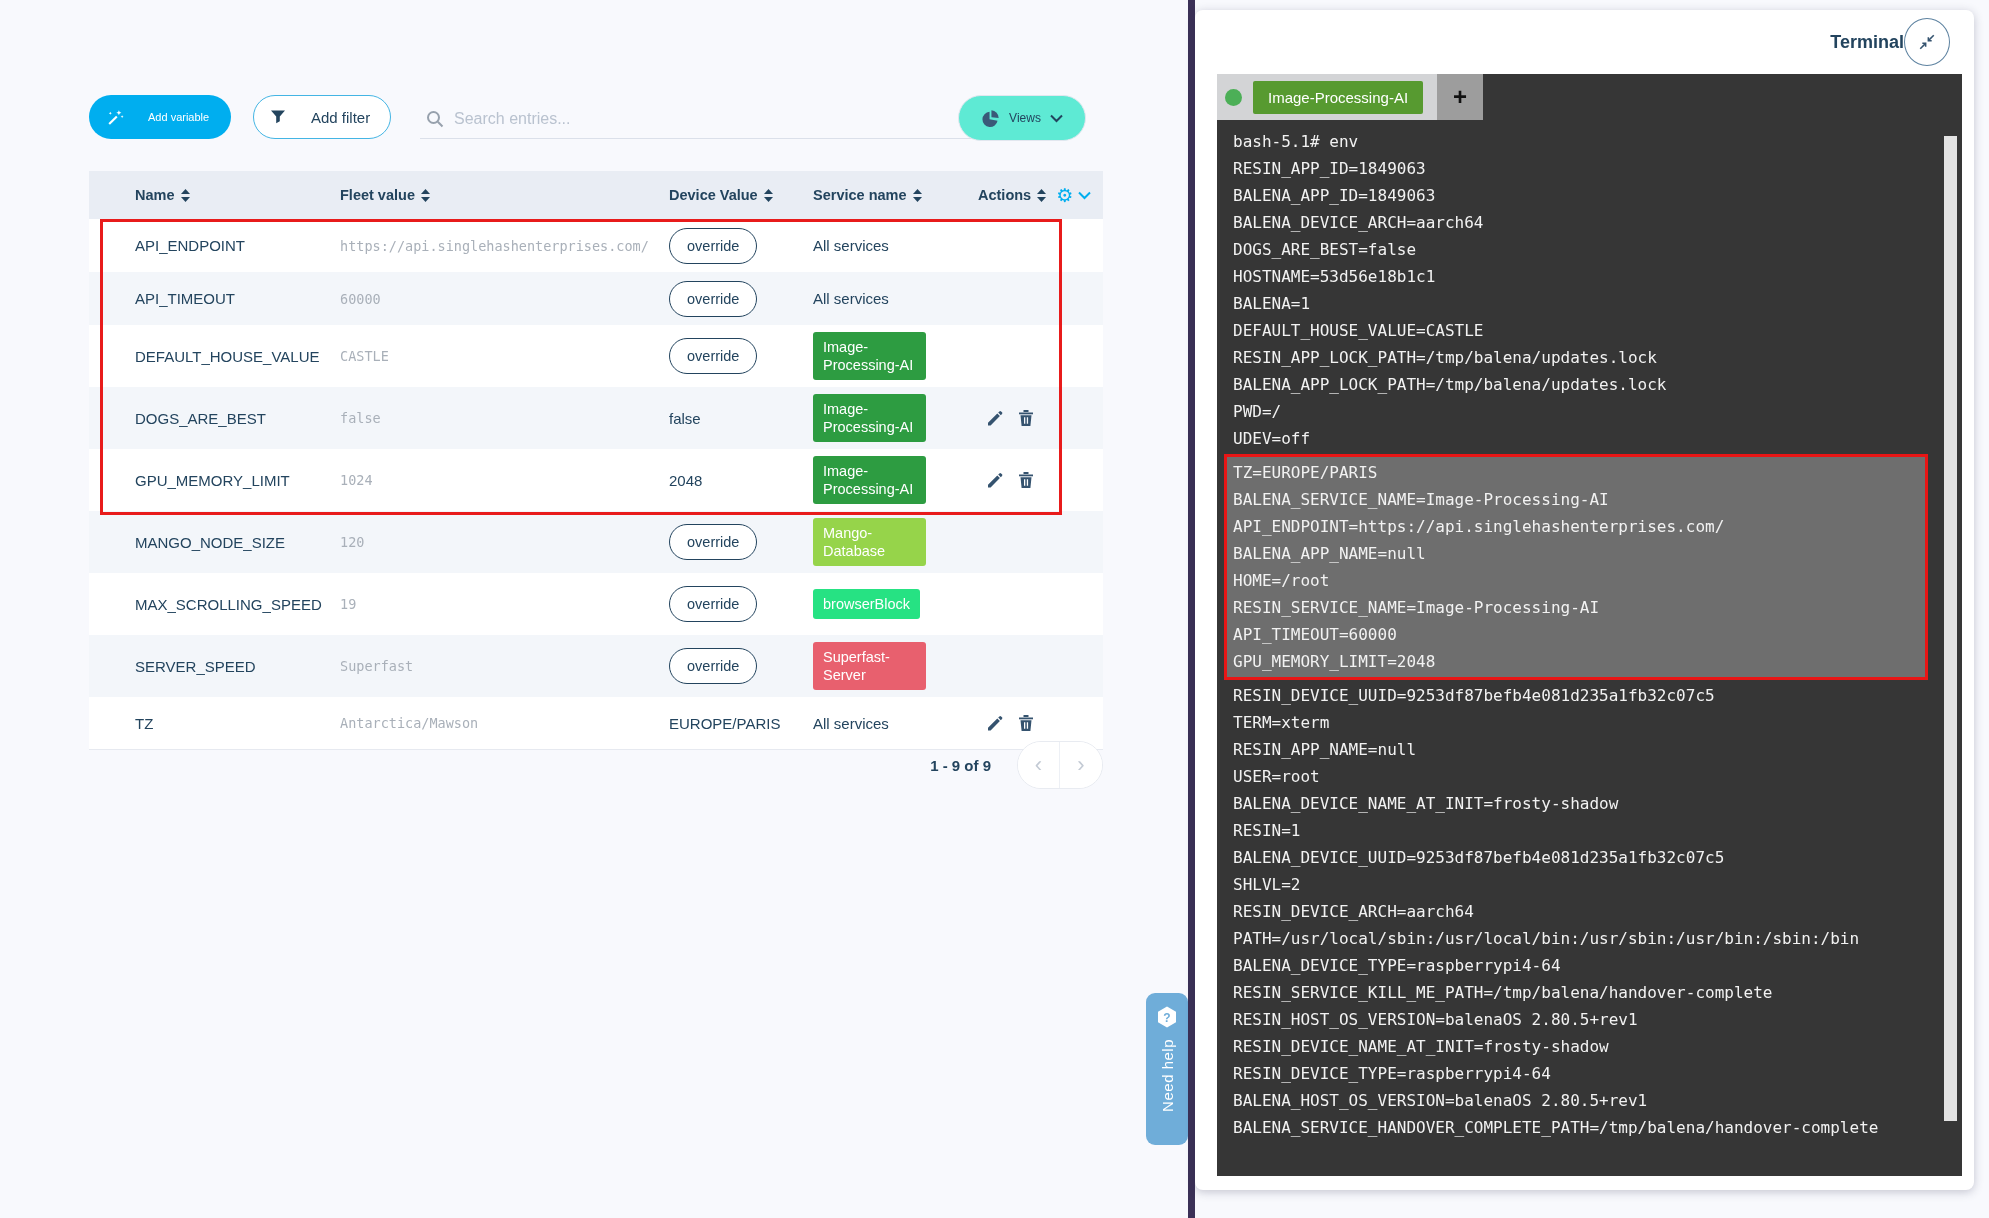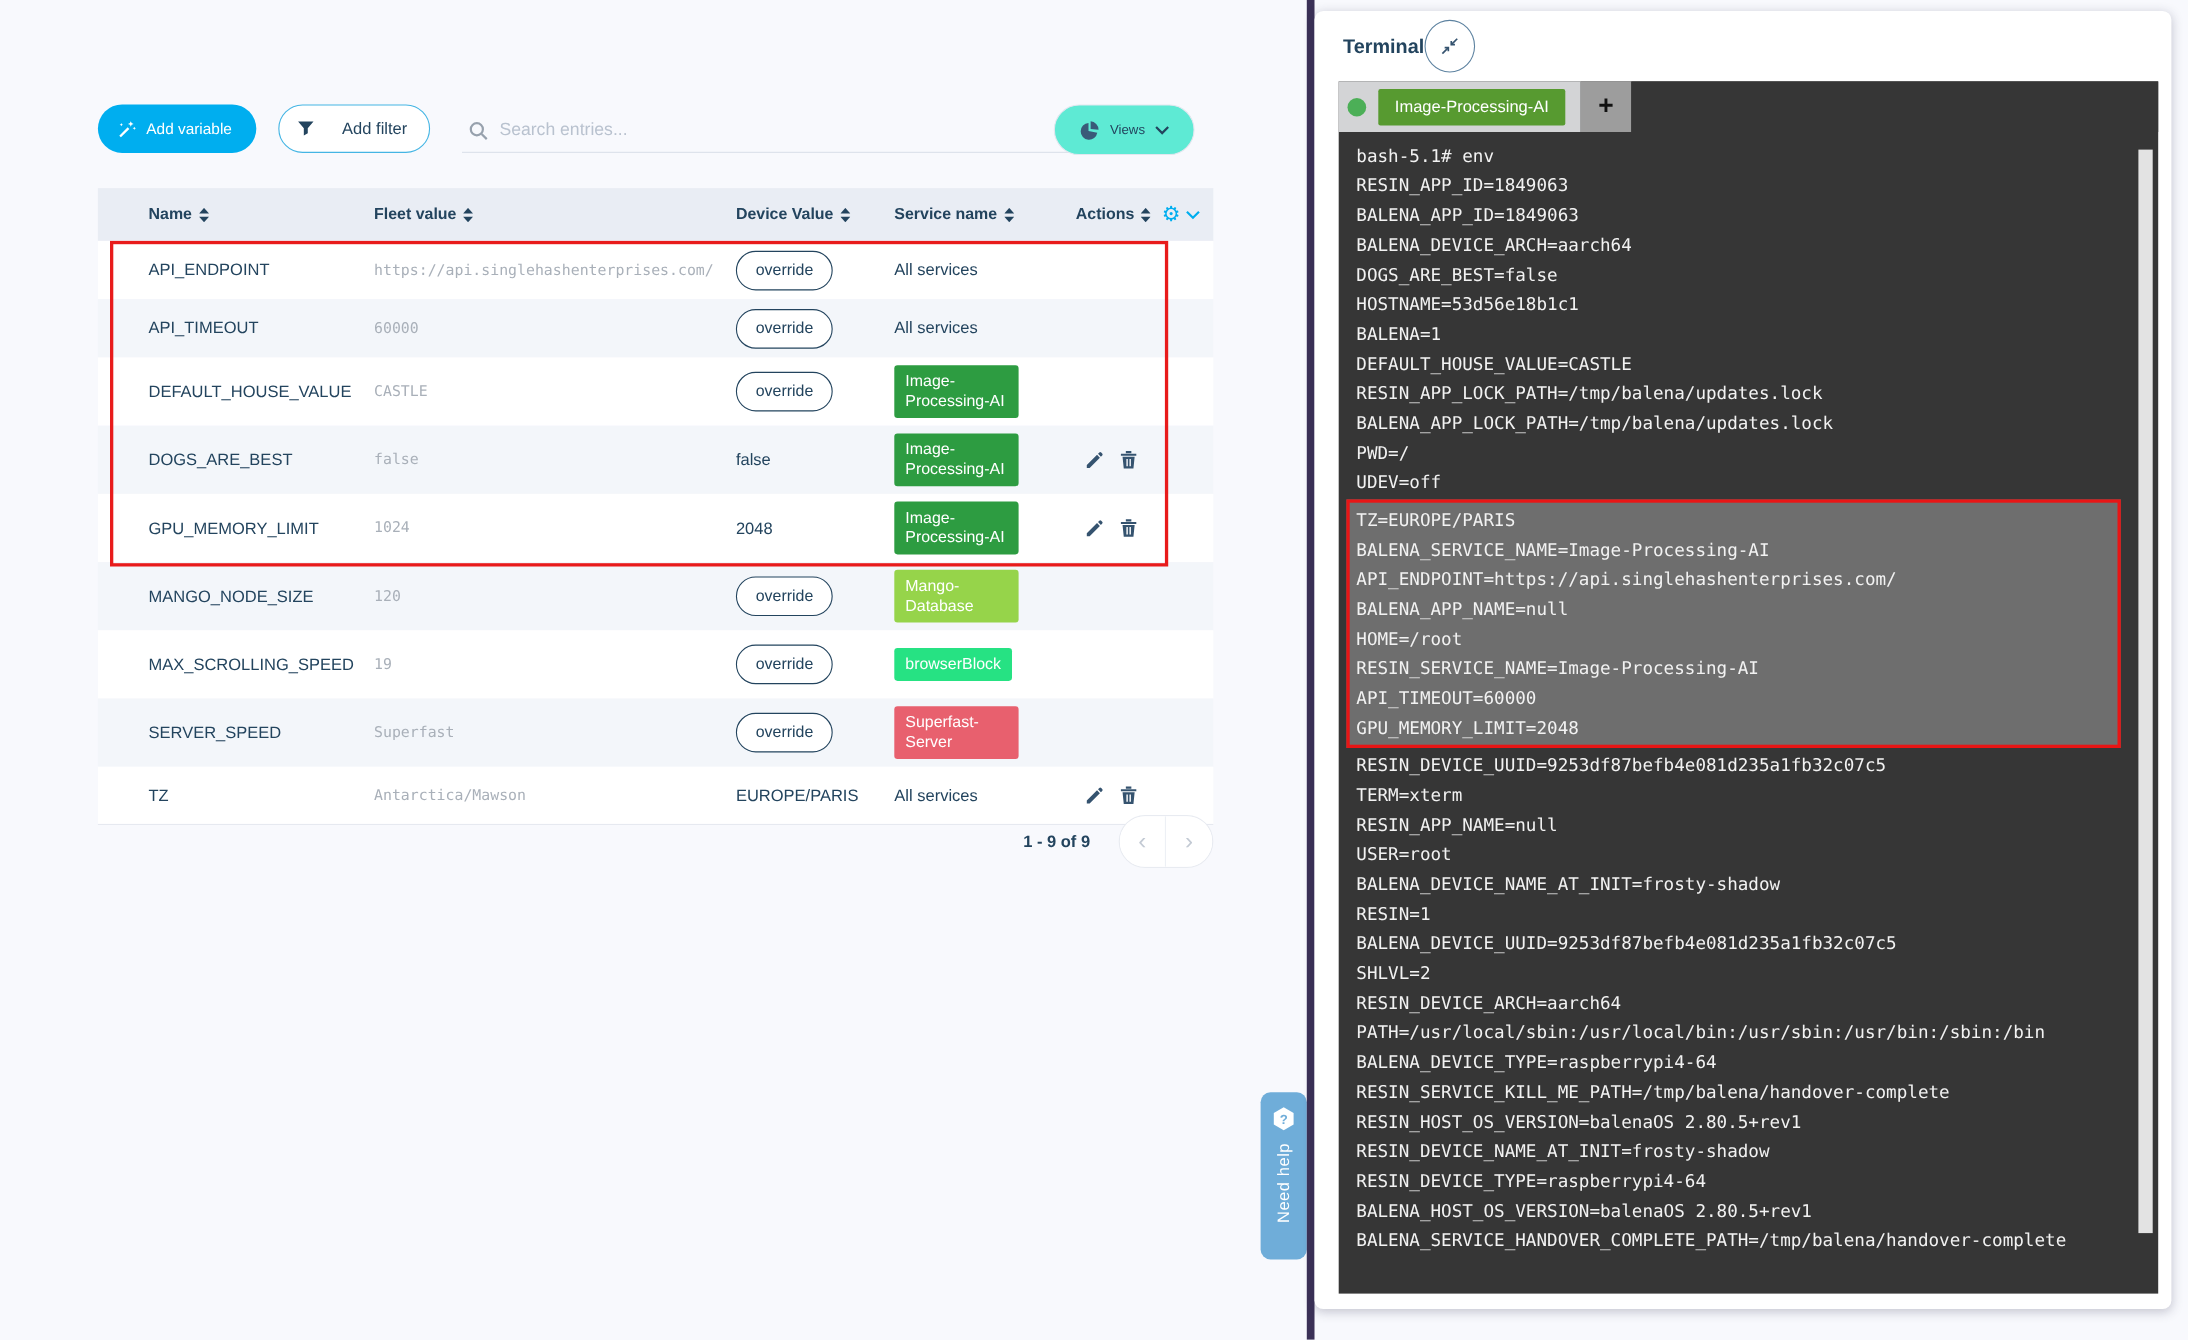--- a/index.html
+++ b/index.html
@@ -5,22 +5,22 @@
   * { margin:0; padding:0; box-sizing:border-box; }
   html,body { width:1989px; height:1218px; overflow:hidden; background:#f8f9fd;
     font-family:"Liberation Sans", sans-serif; }
   body { position:relative; }
 
   
   .page { position:absolute; left:0; top:0; width:1188px; height:1218px; background:#f8f9fd; }
 
   .toolbar { position:absolute; left:89px; top:95px; width:1010px; height:48px; }
   .btn-add-var { position:absolute; left:0; top:0; height:44px; padding:0 22px 0 18px;
-    background:#00aeef; border:none; border-radius:22px; color:#fff; font-size:14px;
-    display:flex; align-items:center; gap:9px; cursor:pointer; font-family:inherit; }
+    background:#00aeef; border:none; border-radius:22px; color:#fff; font-size:11px;
+    display:flex; align-items:center; gap:24px; cursor:pointer; font-family:inherit; }
   .btn-add-filter { position:absolute; left:164px; top:0; height:44px; padding:0 20px 0 16px;
     background:#fff; border:1px solid #44b5e4; border-radius:22px; color:#23445e; font-size:15px;
     display:flex; align-items:center; gap:25px; cursor:pointer; font-family:inherit; }
   .searchbox { position:absolute; left:331px; top:4px; width:604px; height:40px;
     border-bottom:1px solid #dbe0ea; display:flex; align-items:center; gap:10px; padding:0 6px; }
   .searchbox input { border:none; outline:none; background:transparent; flex:1; font-size:16px;
     color:#23445e; font-family:inherit; }
   .searchbox input::placeholder { color:#b9c2cf; }
   .btn-views { position:absolute; left:869px; top:0; height:46px; width:128px;
     background:#5eead4; border:1px solid #e2e7ef; border-radius:23px; color:#23445e; font-size:12px;
@@ -67,21 +67,21 @@
     background:#6fadd9; border-radius:9px; display:flex; flex-direction:column;
     align-items:center; padding-top:12px; gap:10px; cursor:pointer; z-index:1; }
   .need-help .vtext { writing-mode:vertical-rl; transform:rotate(180deg); color:#fff;
     font-size:15px; letter-spacing:.5px; }
 
   .divider { position:absolute; left:1188px; top:0; width:7px; height:1218px; background:#3b3157; z-index:2; }
 
   
   .terminal-card { position:absolute; left:1195px; top:10px; width:779px; height:1180px;
     background:#fff; border-radius:8px; box-shadow:0 2px 10px rgba(40,40,70,.25); z-index:3; }
-  .t-header { height:64px; display:flex; align-items:center; justify-content:flex-start;
+  .t-header { height:64px; display:flex; align-items:center; justify-content:flex-end;
     padding:0 24px 0 26px; }
   .t-title { font-size:18px; font-weight:bold; color:#23445e; }
   .collapse-btn { width:46px; height:48px; border-radius:50%; border:1.5px solid #5d82a0;
     background:#fff; cursor:pointer; display:flex; align-items:center; justify-content:center; }
   .t-tabbar { margin:0 12px 0 22px; height:46px; display:flex; align-items:stretch; background:#363636; }
   .tab-left { background:#d3d4d6; display:flex; align-items:center; padding:0 14px 0 8px; gap:11px; }
   .tab-dot { width:17px; height:17px; border-radius:50%; background:#4caf57; }
   .service-tab { background:#579a30; color:#fff; font-size:15px; padding:8px 15px;
     border:none; border-radius:2px; cursor:pointer; font-family:inherit; }
   .tab-plus { width:46px; background:#9d9d9d; border:none; color:#111; font-size:24px;

